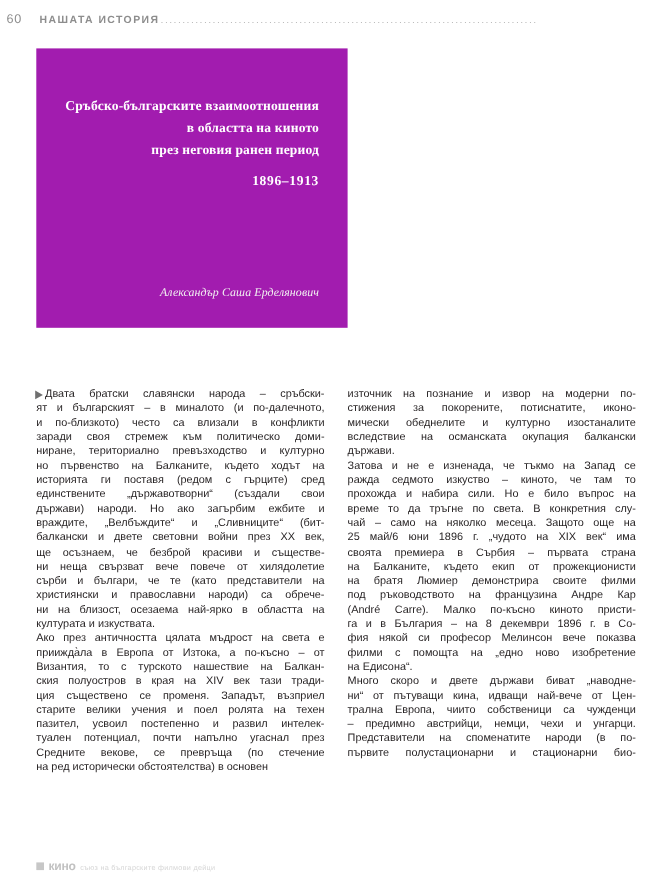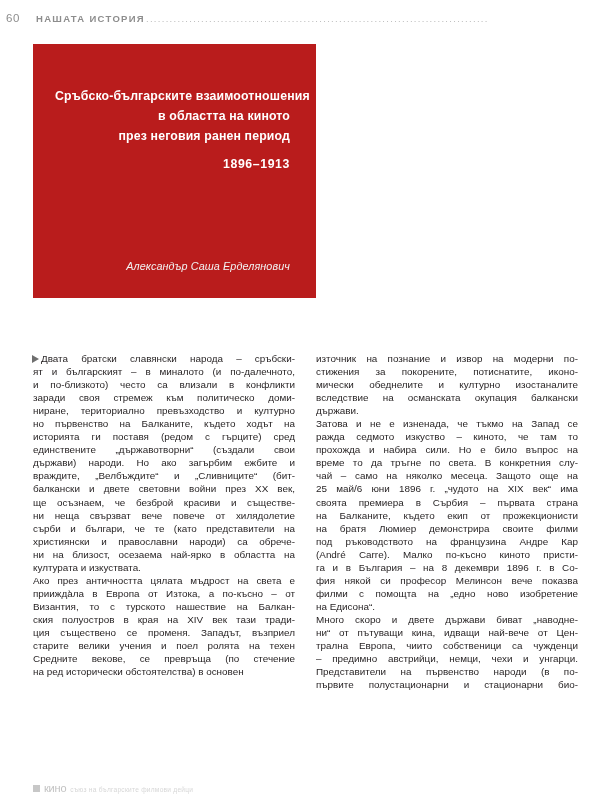--- a/index.html
+++ b/index.html
@@ -52,23 +52,24 @@
     margin-left: 1px;
   }
 
   
   .title-plate {
     position: absolute;
     left: 33px;
     top: 44px;
     width: 283px;
     height: 254px;
-    background: #b91c1c;
+    background: #a21caf;
     box-sizing: border-box;
     padding: 42px 26px 20px 22px;
+    font-family: Liberation Serif, serif;
   }
   .plate-title {
     text-align: right;
     color: #ffffff;
     font-weight: bold;
     font-size: 12.3px;
     line-height: 20px;
     letter-spacing: 0.15px;
   }
   .plate-title .ln { display: block; white-space: nowrap; }
@@ -150,21 +151,21 @@
   .footer-mark {
     display: inline-block;
     width: 7px;
     height: 7px;
     background: #9b9b9b;
     position: relative;
     top: 0px;
   }
   .footer-brand {
     font-size: 11px;
-    font-weight: normal;
+    font-weight: bold;
     color: #8f8f8f;
     letter-spacing: -0.2px;
   }
   .footer-sub {
     font-size: 6.6px;
     color: #b5b5b5;
     letter-spacing: 0.25px;
   }
 </style>
 </head>
@@ -207,20 +208,22 @@
         <span class="ln">ни на близост, осезаема най-ярко в областта на</span>
         <span class="ln last">културата и изкуствата.</span>
       </p>
       <p class="para">
         <span class="ln">Ако през античността цялата мъдрост на света е</span>
         <span class="ln">приижда̀ла в Европа от Изтока, а по-късно – от</span>
         <span class="ln">Византия, то с турското нашествие на Балкан-</span>
         <span class="ln">ския полуостров в края на XIV век тази тради-</span>
         <span class="ln">ция съществено се променя. Западът, възприел</span>
         <span class="ln">старите велики учения и поел ролята на техен</span>
+        <span class="ln">пазител, усвоил постепенно и развил интелек-</span>
+        <span class="ln">туален потенциал, почти напълно угаснал през</span>
         <span class="ln">Средните векове, се превръща (по стечение</span>
         <span class="ln last">на ред исторически обстоятелства) в основен</span>
       </p>
     </div>
   <div class="col" id="col-right">
       <p class="para">
         <span class="ln">източник на познание и извор на модерни по-</span>
         <span class="ln">стижения за покорените, потиснатите, иконо-</span>
         <span class="ln">мически обеднелите и културно изостаналите</span>
         <span class="ln">вследствие на османската окупация балкански</span>
@@ -241,21 +244,21 @@
         <span class="ln">га и в България – на 8 декември 1896 г. в Со-</span>
         <span class="ln">фия някой си професор Мелинсон вече показва</span>
         <span class="ln">филми с помощта на „едно ново изобретение</span>
         <span class="ln last">на Едисона“.</span>
       </p>
       <p class="para">
         <span class="ln">Много скоро и двете държави биват „наводне-</span>
         <span class="ln">ни“ от пътуващи кина, идващи най-вече от Цен-</span>
         <span class="ln">трална Европа, чиито собственици са чужденци</span>
         <span class="ln">– предимно австрийци, немци, чехи и унгарци.</span>
-        <span class="ln">Представители на първенство народи (в по-</span>
+        <span class="ln">Представители на споменатите народи (в по-</span>
         <span class="ln">първите полустационарни и стационарни био-</span>
       </p>
     </div>
 </div>
 
 <div class="footer">
   <span class="footer-mark"></span>
   <span class="footer-brand">кино</span>
   <span class="footer-sub">съюз на българските филмови дейци</span>
 </div>

